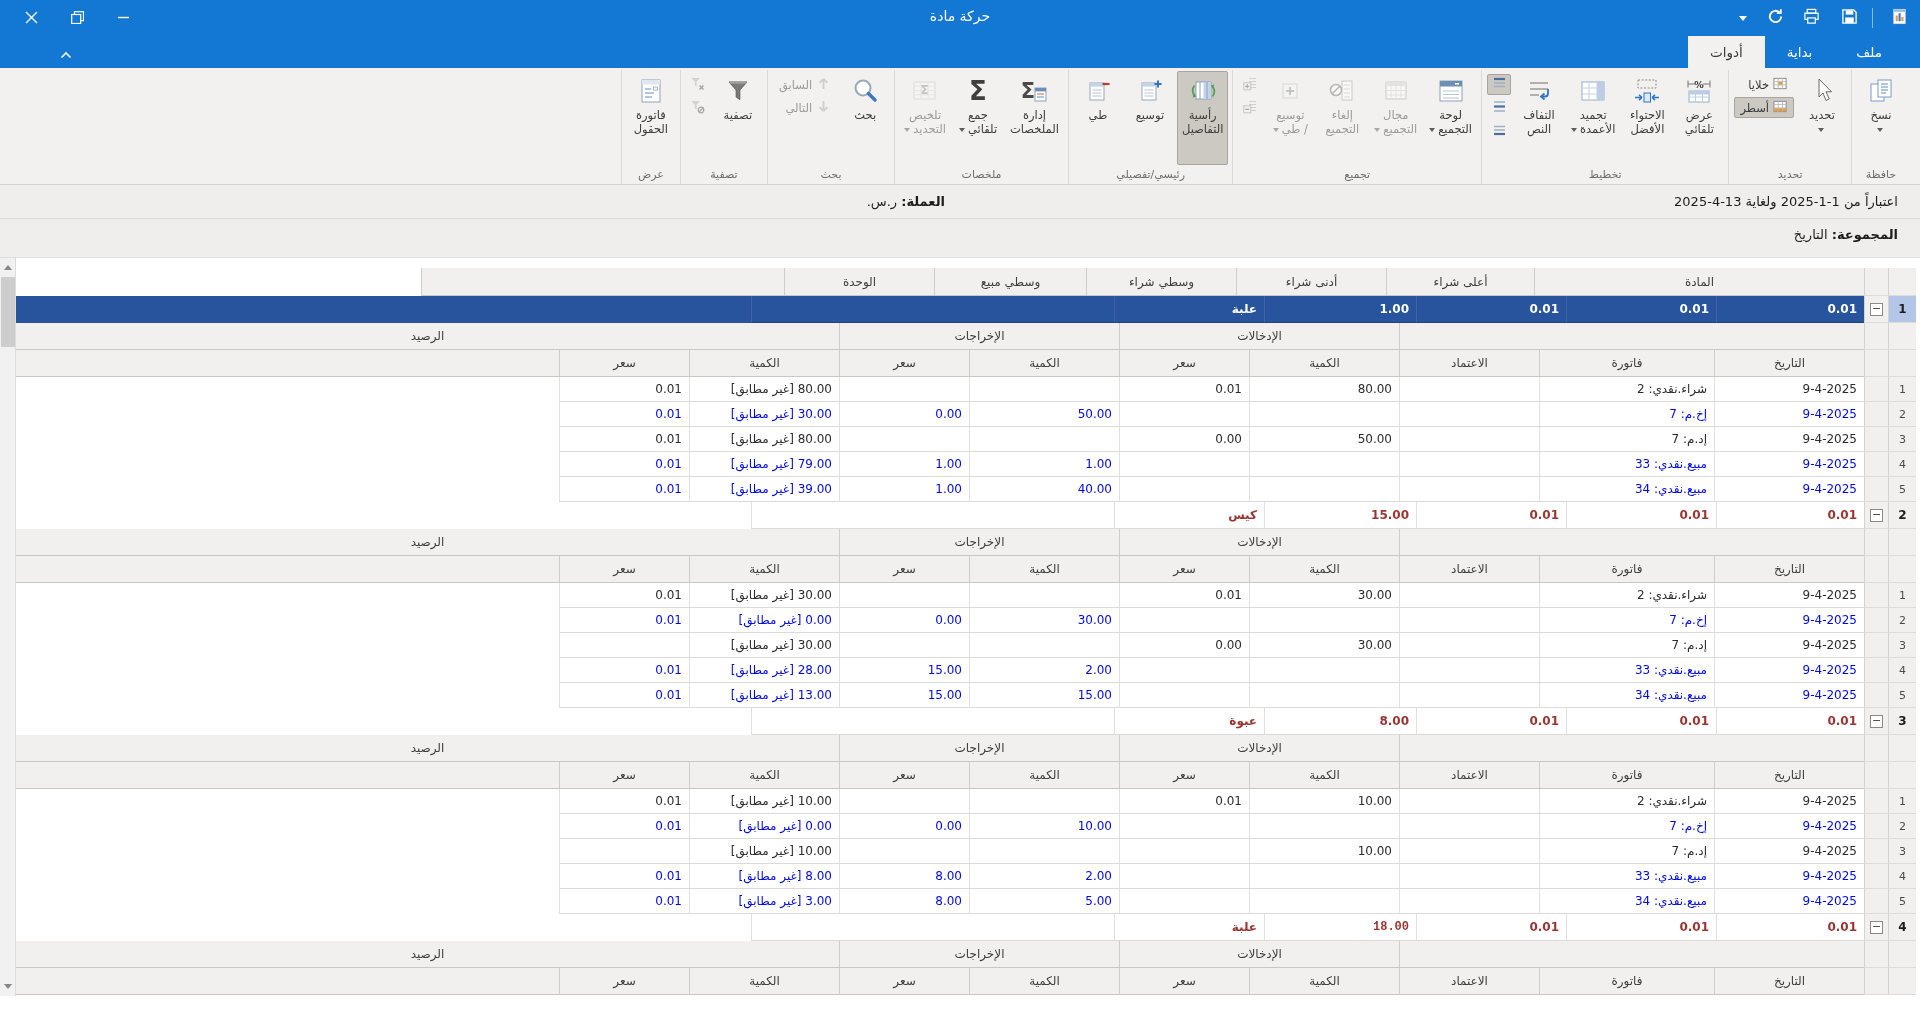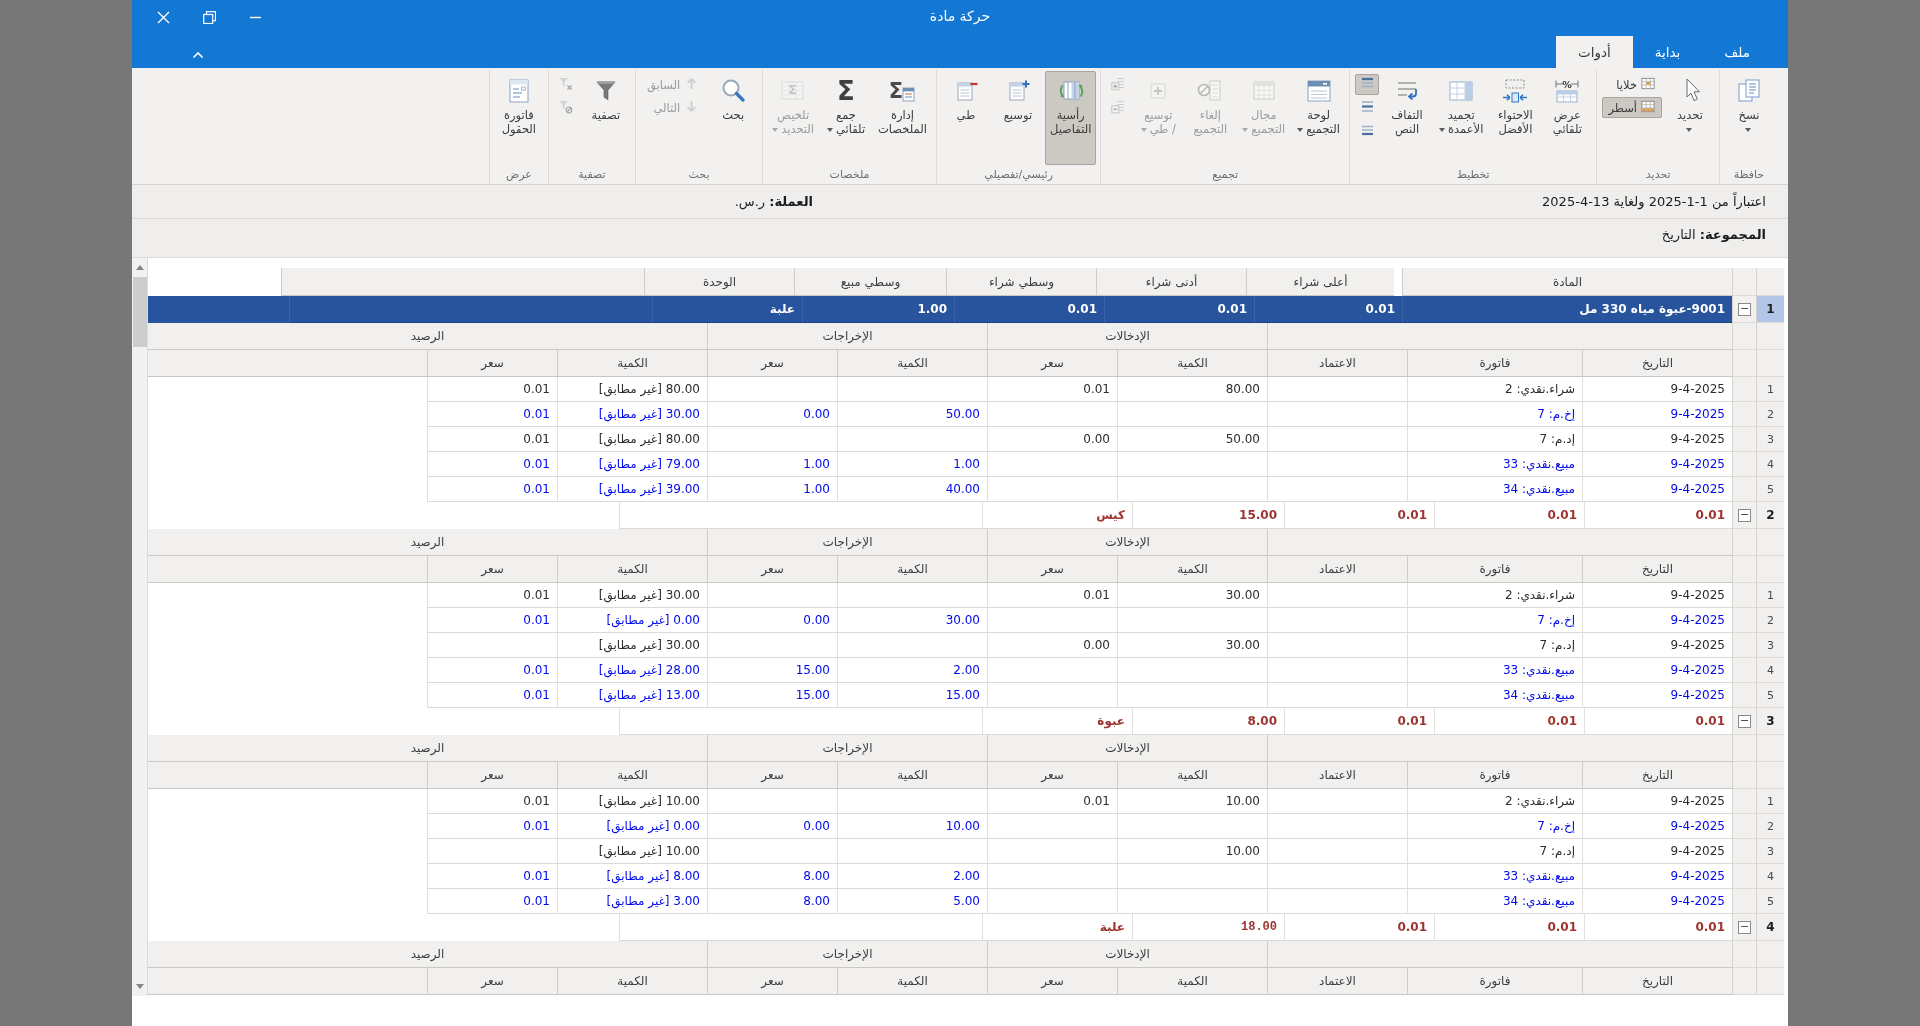--- a/index.html
+++ b/index.html
@@ -1,17 +1,17 @@
 <!DOCTYPE html>
 <html lang="ar" dir="rtl"><head>
 <meta charset="utf-8">
 <style>
 *{margin:0;padding:0;box-sizing:border-box;font-family:"DejaVu Sans",sans-serif}
 html,body{background:#777}
-#app{position:relative;width:1656px;height:1026px;background:#fff;overflow:hidden;direction:rtl;margin:0 auto}
+#app{position:relative;width:1920px;height:1026px;background:#fff;overflow:hidden;direction:rtl;margin:0 auto}
 
 .titlebar{position:absolute;top:0;left:0;right:0;height:36px;background:#1377d4}
 .wtitle{position:absolute;top:8px;left:0;right:0;text-align:center;color:#fff;font-size:14px}
 .winbtn{position:absolute;top:6px;width:34px;height:24px;display:flex;align-items:center;justify-content:center;cursor:default}
 .winbtn svg{width:13px;height:13px}
 .qbtn{position:absolute;top:6px;width:30px;height:24px;display:flex;align-items:center;justify-content:center}
 .qbtn svg{width:17px;height:17px}
 .tbsep{position:absolute;top:8px;width:1px;height:20px;background:rgba(255,255,255,.5)}
 .caret{width:0;height:0;border-left:4px solid transparent;border-right:4px solid transparent;border-top:5px solid #fff}
 
@@ -502,35 +502,34 @@
     <div class="ibcur"><span class="blab2">العملة:</span><span> ر.س.</span></div>
     <div class="ibdiv"></div>
     <div class="ib2"><span class="blab2">المجموعة:</span><span> التاريخ</span></div>
   </div>
 
   <div class="tablearea">
     <div id="grid">
         <div class="trow h-head">
           <div class="ind "></div>
           <div class="exp"></div>
-          <div class="cell hcell" style="width: 330px; flex-shrink: 0; margin-left: 8px;">المادة</div>
+          <div class="cell hcell" style="width: 330px; flex-shrink: 0;">المادة</div>
           <div class="cell hcell" style="width: 148px; flex-shrink: 0;">أعلى شراء</div>
           <div class="cell hcell" style="width: 150px; flex-shrink: 0;">أدنى شراء</div>
           <div class="cell hcell" style="width: 150px; flex-shrink: 0;">وسطي شراء</div>
           <div class="cell hcell" style="width: 152px; flex-shrink: 0;">وسطي مبيع</div>
           <div class="cell hcell" style="width: 150px; flex-shrink: 0;">الوحدة</div>
           <div class="cell hcell" style="width: 363px; flex-shrink: 0;"></div>
           <div class="cell void" style="flex: 1 0 0%;"></div>
         </div>
         <div class="trow h-master rowsel">
           <div class="ind indmaster indsel">1</div>
           <div class="exp">
             <div class="expbox">−</div>
           </div>
-          <div class="cell txt fw" style="width: 330px; flex-shrink: 0;">9001-عبوة مياه 330 مل</div>
           <div class="cell num fw" style="width: 148px; flex-shrink: 0;">0.01</div>
           <div class="cell num fw" style="width: 150px; flex-shrink: 0;">0.01</div>
           <div class="cell num fw" style="width: 150px; flex-shrink: 0;">0.01</div>
           <div class="cell num fw" style="width: 152px; flex-shrink: 0;">1.00</div>
           <div class="cell txt fw" style="width: 150px; flex-shrink: 0;">علبة</div>
           <div class="cell " style="width: 363px; flex-shrink: 0;"></div>
           <div class="cell void" style="flex: 1 0 0%;"></div>
         </div>
         <div class="trow h-band">
           <div class="ind "></div>

